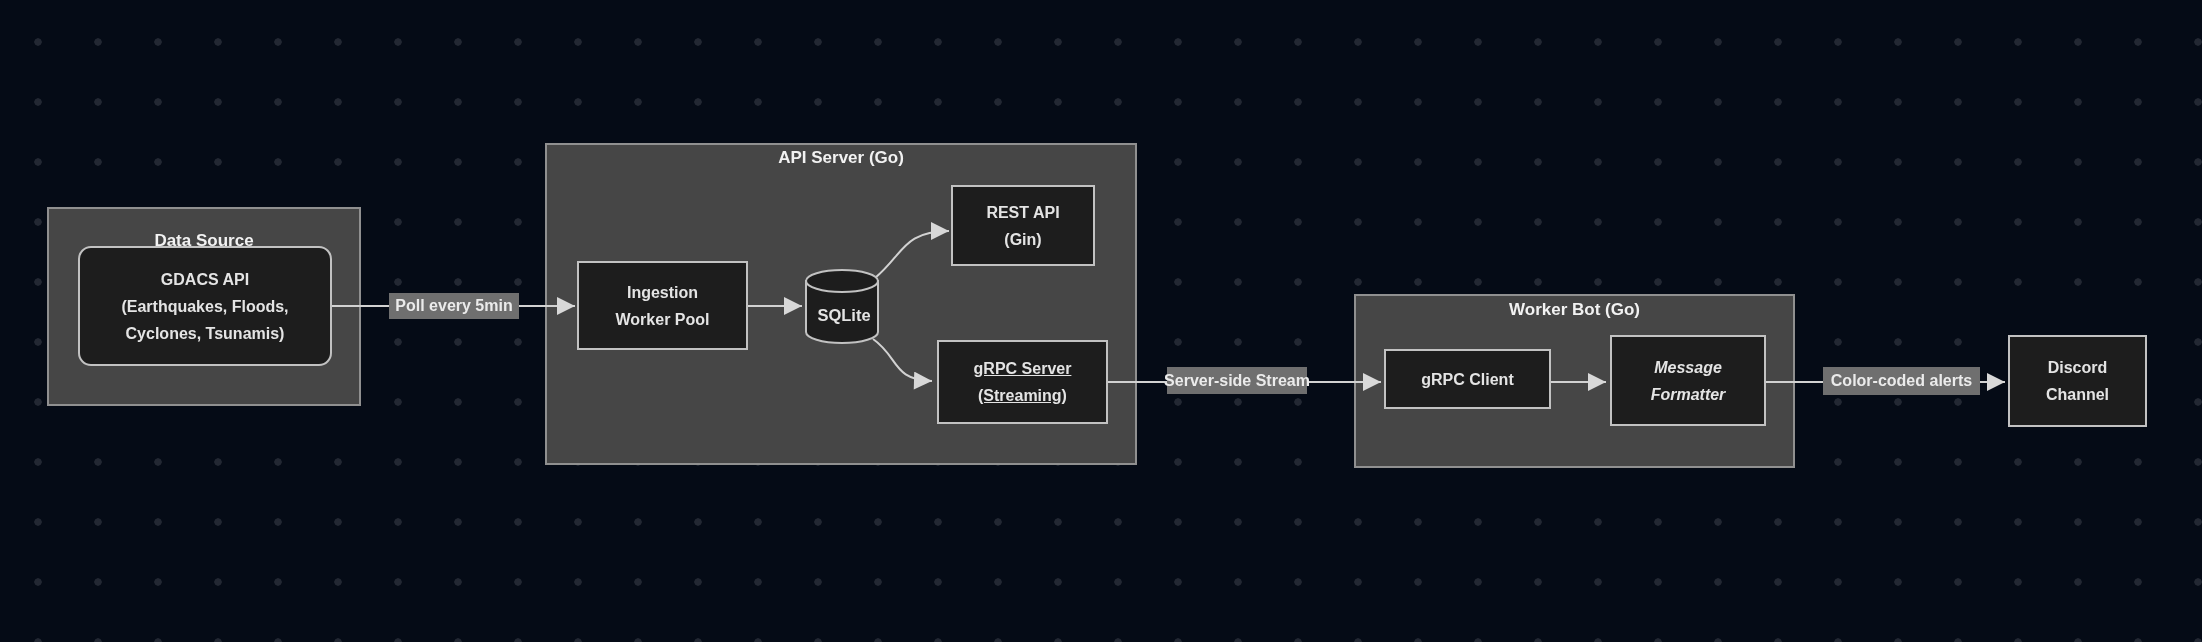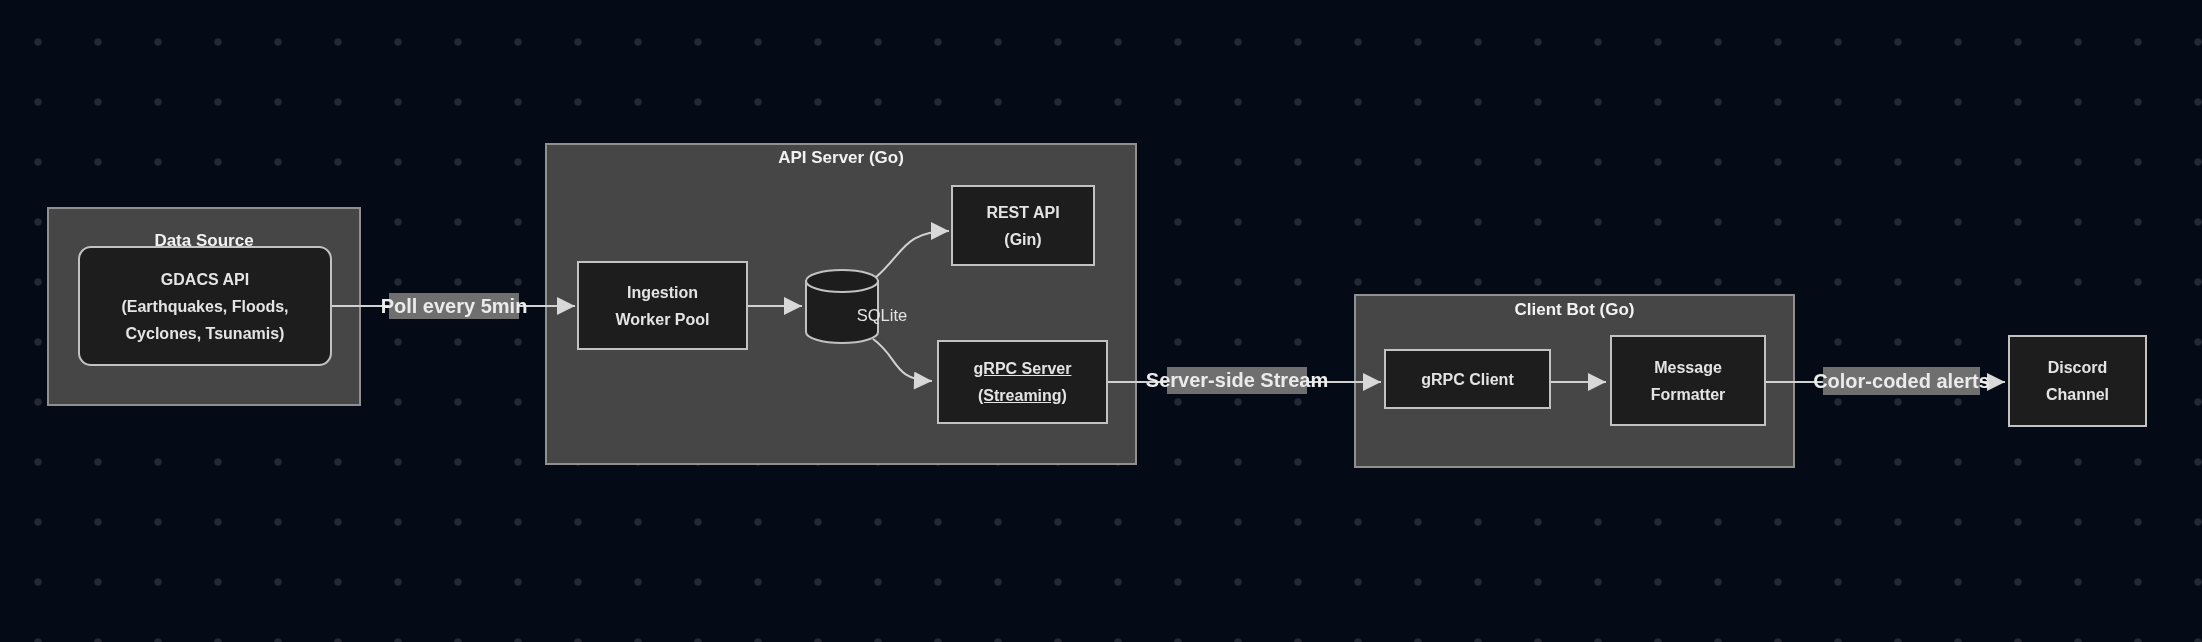--- a/index.html
+++ b/index.html
@@ -43,55 +43,54 @@
     color: #e4e4e4;
     font-size: 16px;
     font-weight: 600;
     line-height: 27px;
     white-space: pre-line;
   }
   .edge-label {
     position: absolute;
     background: #6f6f6f;
     color: #ebebeb;
-    font-size: 20px;
+    font-size: 16px;
     font-weight: 600;
     display: flex;
     align-items: center;
     justify-content: center;
     text-align: center;
     box-sizing: border-box;
     white-space: nowrap;
   }
   .cyl-label {
     position: absolute;
     left: 806px; top: 292px;
     width: 76px; height: 46px;
     display: flex;
     align-items: center;
     justify-content: center;
     color: #e4e4e4;
     font-size: 16.5px;
-    font-weight: 400;
-    margin-left: 38px;
+    font-weight: 700;
   }
   svg.edges { position: absolute; left: 0; top: 0; }
 </style>
 </head>
 <body>
 
 <div id="canvas">
 
   <div class="group" style="left:47px; top:207px; width:314px; height:199px;"></div>
   <div class="group" style="left:545px; top:143px; width:592px; height:322px;"></div>
   <div class="group" style="left:1354px; top:294px; width:441px; height:174px;"></div>
 
   <div class="group-title" style="left:47px; top:211px; width:314px;margin-top:20px;">Data Source</div>
   <div class="group-title" style="left:545px; top:148px; width:592px;">API Server (Go)</div>
-  <div class="group-title" style="left:1354px; top:300px; width:441px;">Client Bot (Go)</div>
+  <div class="group-title" style="left:1354px; top:300px; width:441px;">Worker Bot (Go)</div>
 
   <svg class="edges" width="2202" height="642" viewBox="0 0 2202 642">
     <defs>
       <marker id="arrow" viewBox="0 0 10 10" refX="10" refY="5" markerWidth="10" markerHeight="9" orient="auto">
         <path d="M0,0 L10,5 L0,10 Z" fill="#d8d8d8"></path>
       </marker>
     </defs>
 
     <path d="M332 306 H575" stroke="#d2d2d2" stroke-width="2" fill="none" marker-end="url(#arrow)"></path>
     <path d="M748 306 H802" stroke="#d2d2d2" stroke-width="2" fill="none" marker-end="url(#arrow)"></path>
@@ -117,21 +116,21 @@
   <div class="cyl-label">SQLite</div>
 
   <div class="node" style="left:951px; top:185px; width:144px; height:81px;">REST API
 (Gin)</div>
 
   <div class="node" style="left:937px; top:340px; width:171px; height:84px;text-decoration:underline;">gRPC Server
 (Streaming)</div>
 
   <div class="node" style="left:1384px; top:349px; width:167px; height:60px;">gRPC Client</div>
 
-  <div class="node" style="left:1610px; top:335px; width:156px; height:91px;">Message
+  <div class="node" style="left:1610px; top:335px; width:156px; height:91px;font-style:italic;">Message
 Formatter</div>
 
   <div class="node" style="left:2008px; top:335px; width:139px; height:92px;">Discord
 Channel</div>
 
   <div class="edge-label" style="left:389px; top:293px; width:130px; height:26px;">Poll every 5min</div>
 
   <div class="edge-label" style="left:1167px; top:367px; width:140px; height:27px;">Server-side Stream</div>
 
   <div class="edge-label" style="left:1823px; top:367px; width:157px; height:28px;">Color-coded alerts</div>

